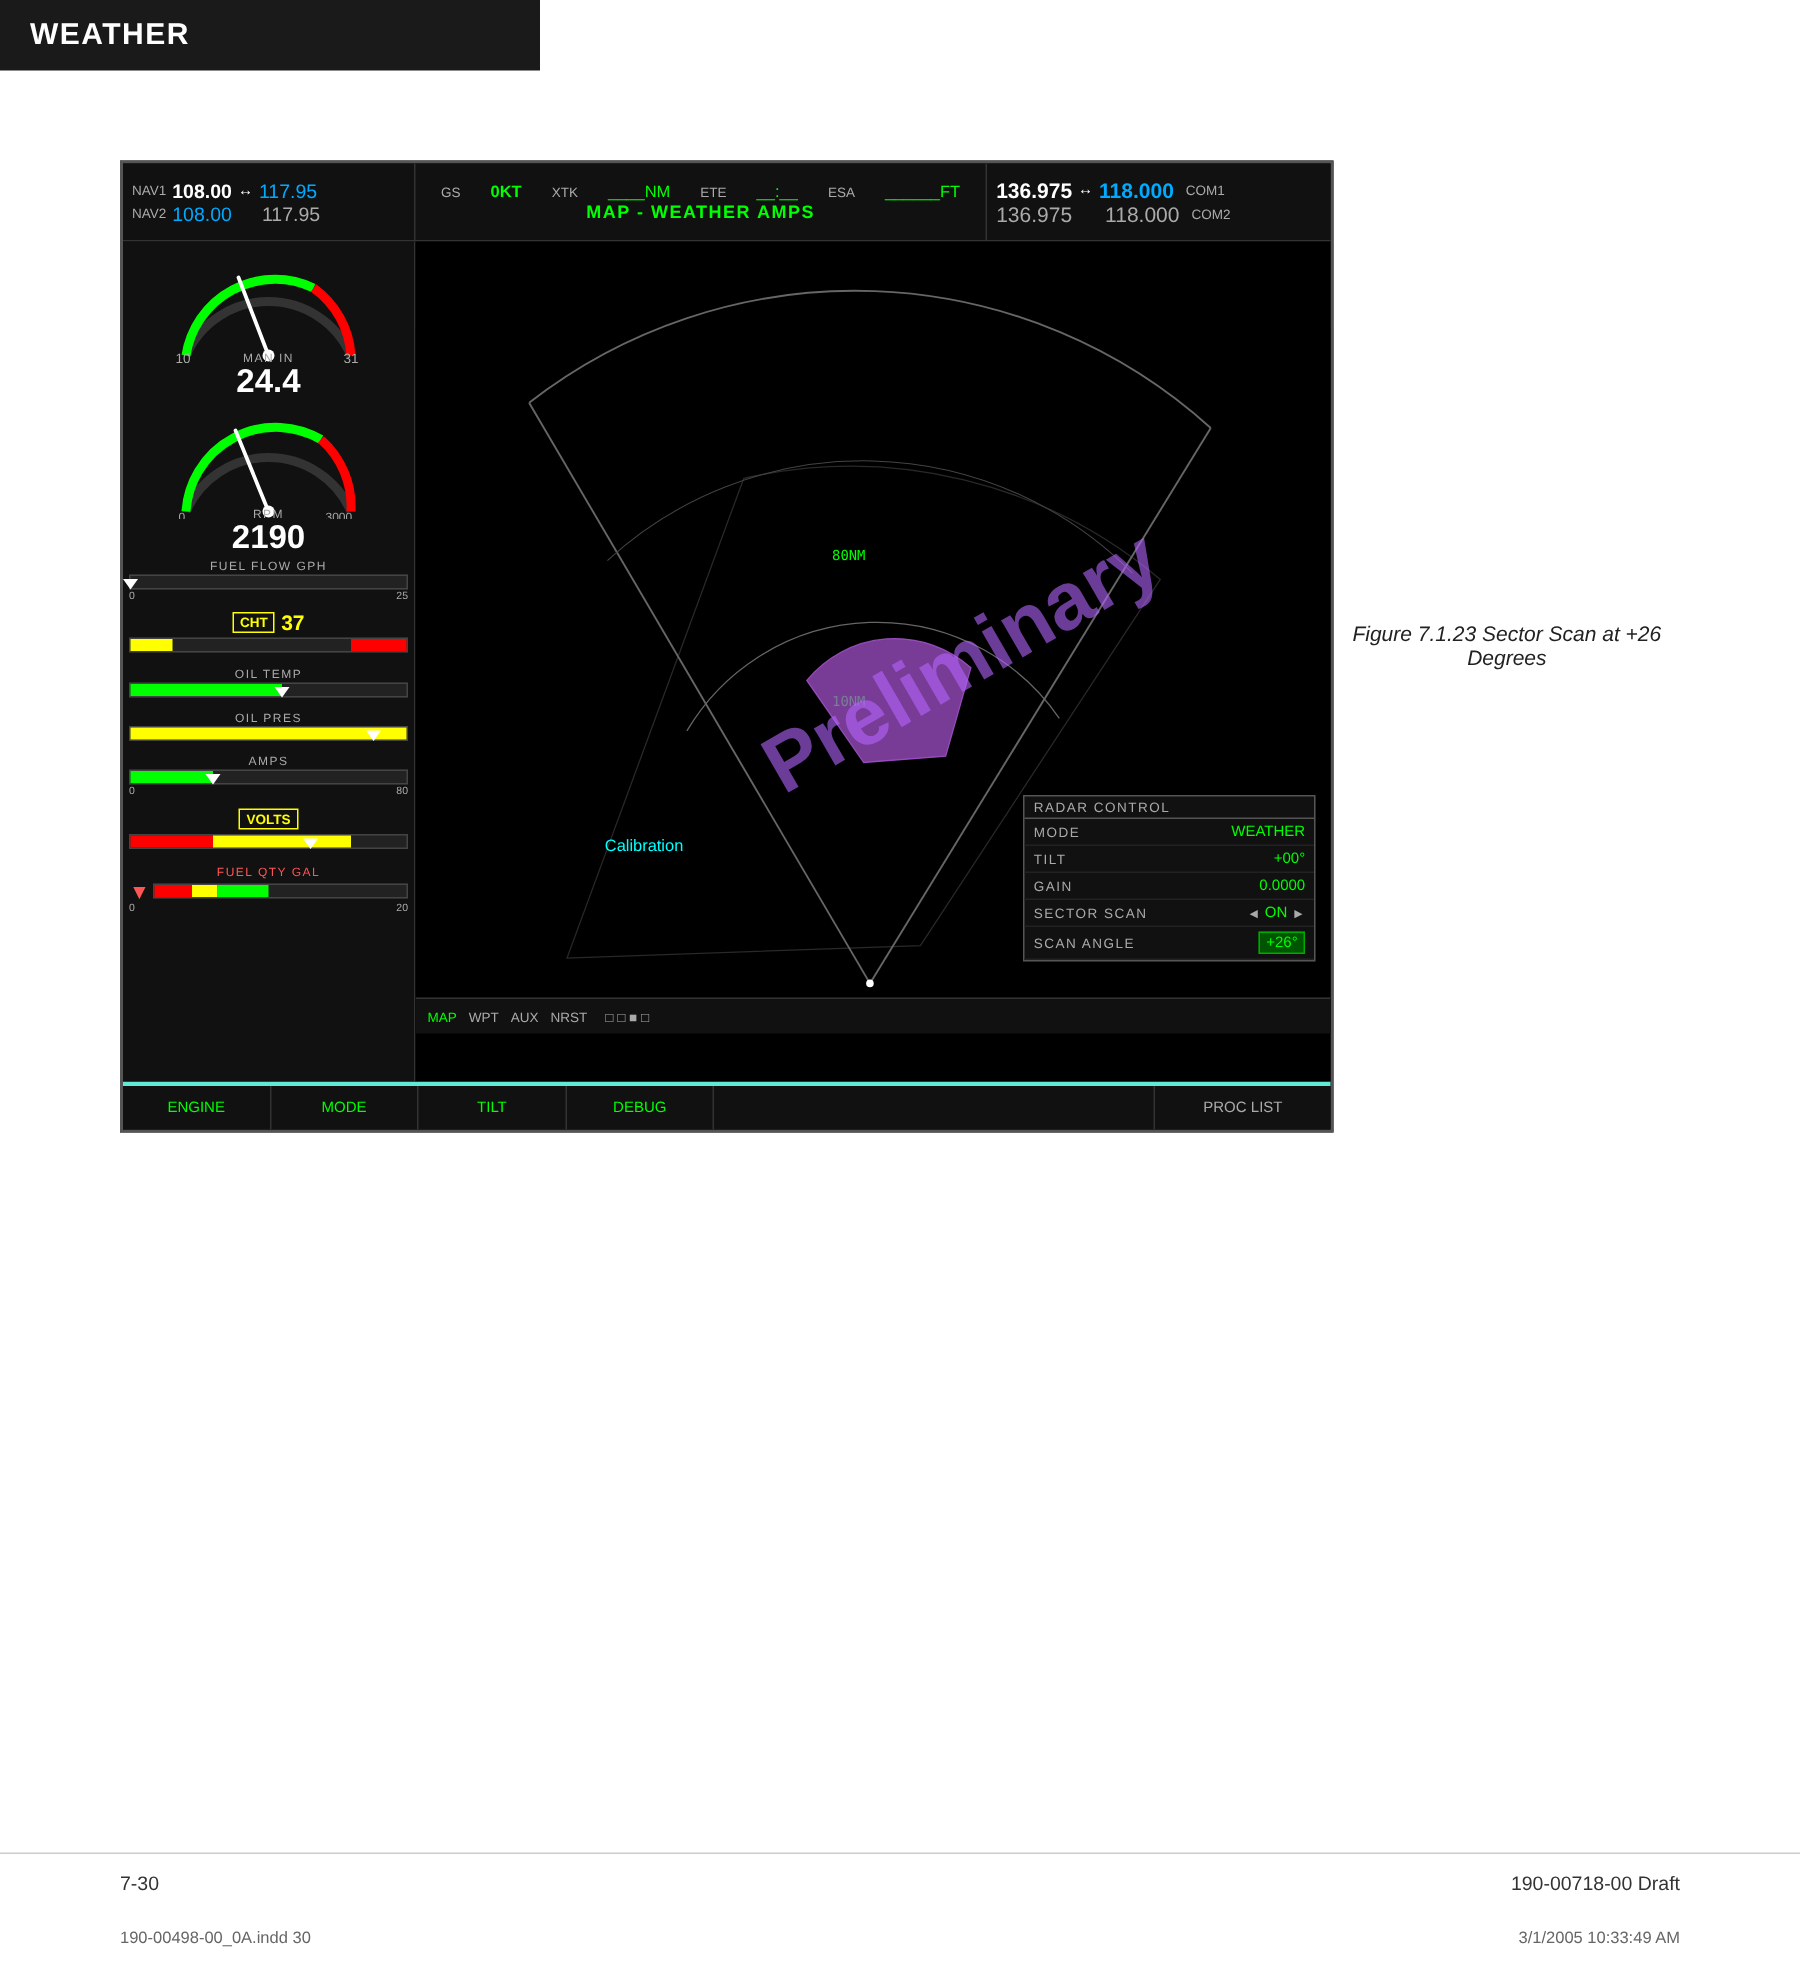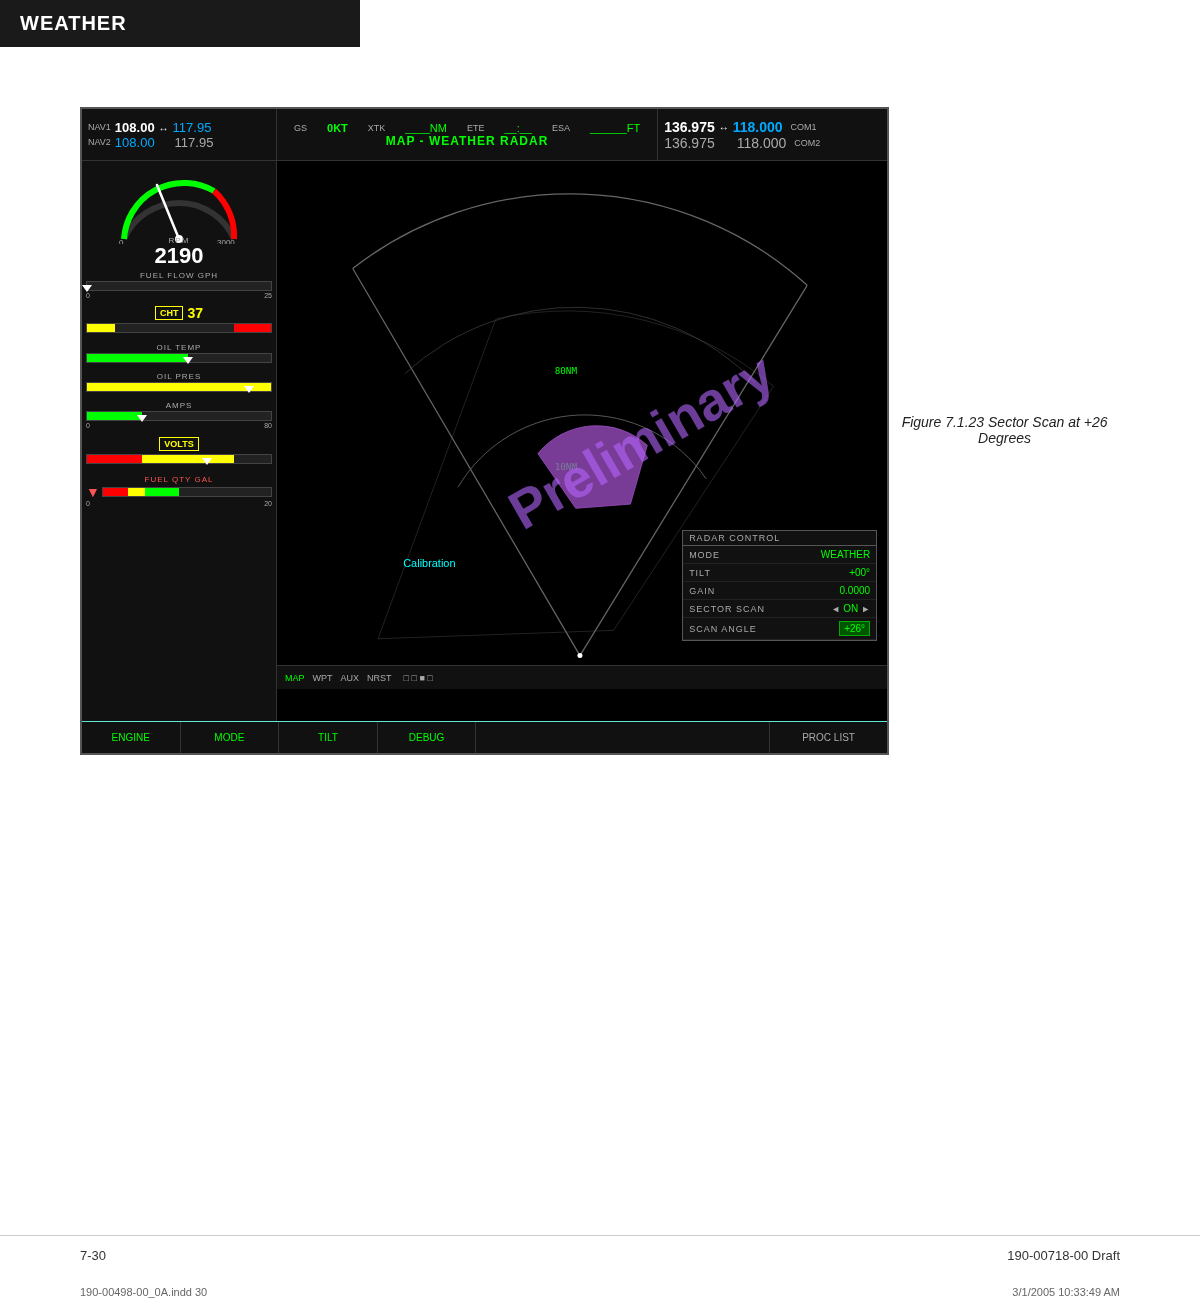--- a/index.html
+++ b/index.html
@@ -177,21 +177,21 @@
       flex: 1;
       background: #000;
       position: relative;
       overflow: hidden;
     }
 
     
     .softkeys-bar {
       display: flex;
       background: #111;
-      border-top: 1px solid #5eead4;
+      border-top: 3px solid #5eead4;
       height: 32px;
       align-items: center;
     }
 
     .softkey {
       flex: 1;
       text-align: center;
       color: #0f0;
       font-size: 10px;
       border-right: 1px solid #333;
@@ -397,21 +397,21 @@
         <div class="center-top-row">
           <span style="color:#aaa;font-size:9px;">GS</span>
           <span style="color:#0f0;font-size:11px;font-weight:bold;">0KT</span>
           <span style="color:#aaa;font-size:9px;">XTK</span>
           <span style="color:#0f0;font-size:11px;">____NM</span>
           <span style="color:#aaa;font-size:9px;">ETE</span>
           <span style="color:#0f0;font-size:11px;">__:__</span>
           <span style="color:#aaa;font-size:9px;">ESA</span>
           <span style="color:#0f0;font-size:11px;">______FT</span>
         </div>
-        <div class="center-title">MAP - WEATHER RADAR</div>
+        <div class="center-title">MAP - WEATHER AMPS</div>
       </div>
 
       <div class="com-section" style="width:230px; border-left:1px solid #333;">
         <div class="nav-freq-row">
           <span class="nav-active" style="font-size:14px;">136.975</span>
           <span class="nav-arrow">↔</span>
           <span style="color:#0af;font-size:14px;font-weight:bold;">118.000</span>
           <span style="color:#aaa;font-size:9px;margin-left:4px;">COM1</span>
         </div>
         <div class="nav-freq-row">
@@ -420,20 +420,40 @@
           <span style="color:#aaa;font-size:14px;">118.000</span>
           <span style="color:#aaa;font-size:9px;margin-left:4px;">COM2</span>
         </div>
       </div>
     </div>
 
     <div class="main-area">
 
       <div class="engine-panel">
 
+        <div class="gauge-section">
+          <svg class="arc-gauge" width="140" height="75" viewBox="0 0 140 75">
+
+            <path d="M 15 70 A 60 60 0 0 1 125 70" stroke="#333" stroke-width="6" fill="none"></path>
+
+            <path d="M 15 70 A 60 60 0 0 1 100 25" stroke="#0f0" stroke-width="6" fill="none"></path>
+
+            <path d="M 100 25 A 60 60 0 0 1 125 70" stroke="#f00" stroke-width="6" fill="none"></path>
+
+            <line x1="70" y1="70" x2="50" y2="18" stroke="#fff" stroke-width="2.5" stroke-linecap="round"></line>
+            <circle cx="70" cy="70" r="4" fill="#fff"></circle>
+
+            <text x="8" y="75" fill="#aaa" font-size="9">10</text>
+            <text x="120" y="75" fill="#aaa" font-size="9">31</text>
+          </svg>
+          <div style="text-align:center; margin-top:-8px;">
+            <div class="gauge-label-small">MAN IN</div>
+            <div class="gauge-value-large">24.4</div>
+          </div>
+        </div>
 
         <div class="gauge-section" style="margin-top:2px;">
           <svg class="arc-gauge" width="140" height="75" viewBox="0 0 140 75">
             <path d="M 15 70 A 60 60 0 0 1 125 70" stroke="#333" stroke-width="6" fill="none"></path>
             <path d="M 15 70 A 60 60 0 0 1 105 22" stroke="#0f0" stroke-width="6" fill="none"></path>
             <path d="M 105 22 A 60 60 0 0 1 125 70" stroke="#f00" stroke-width="6" fill="none"></path>
 
             <line x1="70" y1="70" x2="48" y2="16" stroke="#fff" stroke-width="2.5" stroke-linecap="round"></line>
             <circle cx="70" cy="70" r="4" fill="#fff"></circle>
             <text x="10" y="76" fill="#aaa" font-size="8">0</text>

